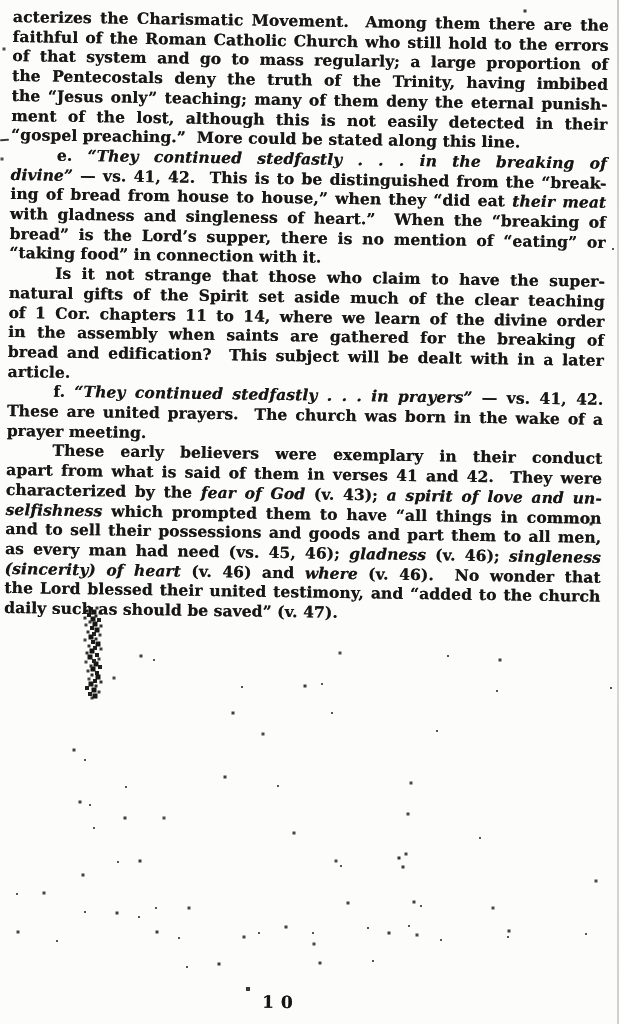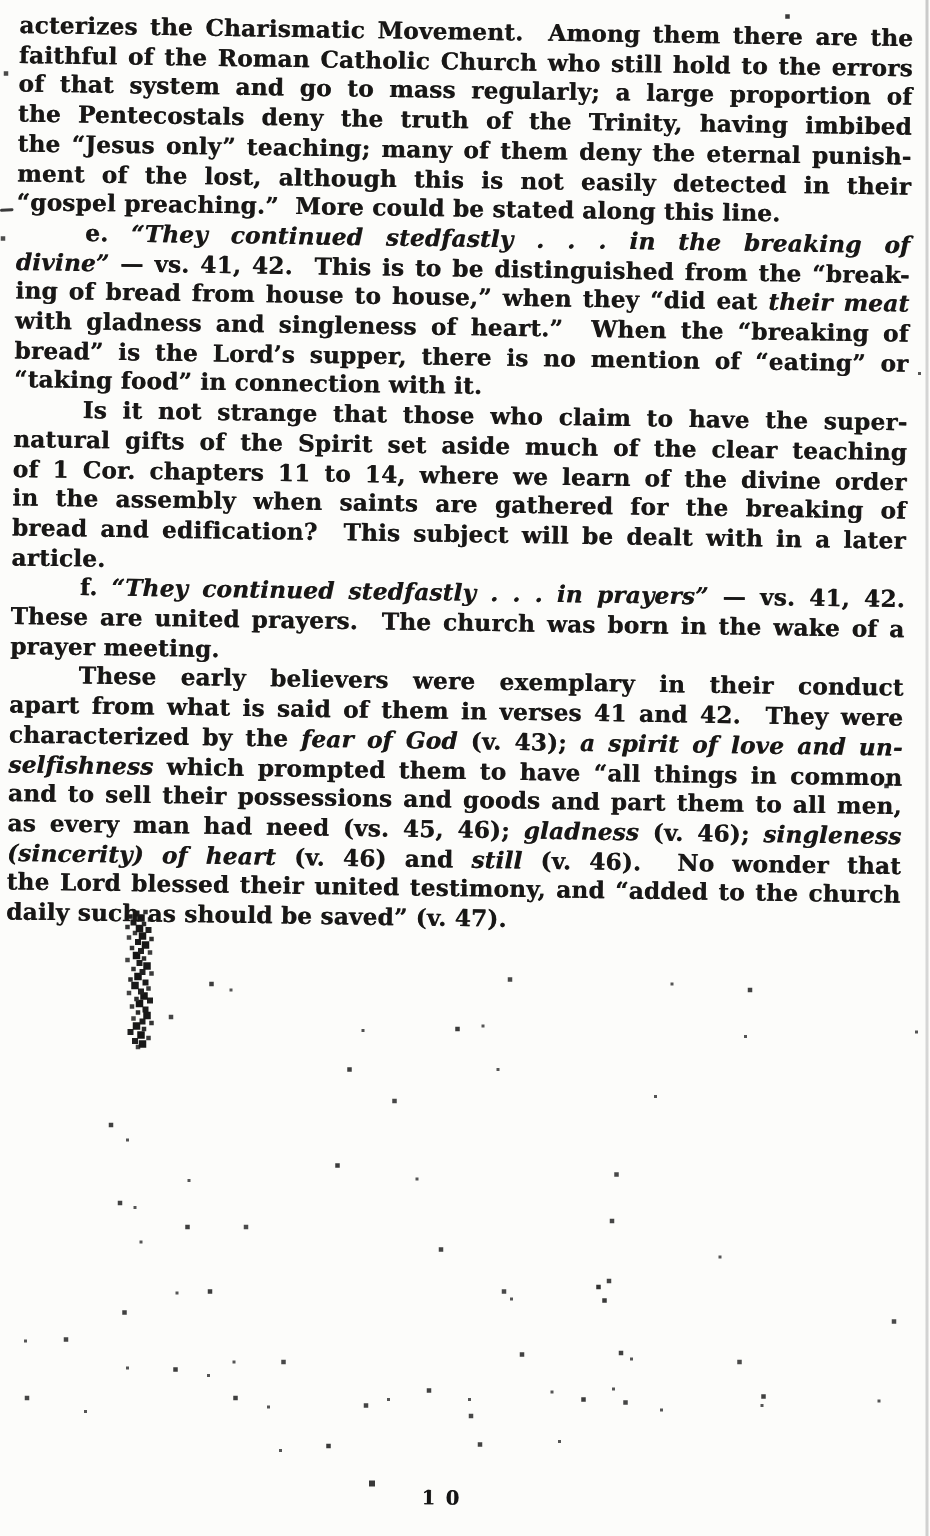--- a/index.html
+++ b/index.html
@@ -34,27 +34,26 @@
     position: absolute;
     right: 1px; top: 0;
     width: 2px; height: 1024px;
     background: linear-gradient(180deg, #b9b9b9, #cfcfcf 40%, #c2c2c2);
     opacity: 0.75;
   }
 
   .page-number {
     position: absolute;
     left: 262px; top: 992px;
-    font-size: 13px;
+    font-size: 17px;
     font-weight: 700;
     letter-spacing: 7px;
     color: #141414;
     transform: rotate(0.6deg);
     text-shadow: 0.3px 0 0 rgba(20,20,20,0.8);
-    margin-left: 19px;
   }
 
   
   .smudge {
     position: absolute;
     left: 88px; top: 607px;
     width: 2px; height: 2px;
     background: transparent;
     box-shadow:
       2px 1px 0 1px #1c1c1c, 8px 0px 0 0.5px #333, -2px 3px 0 0.5px #222,
@@ -151,18 +150,18 @@
       <div class="line last"><span>article.</span></div>
       <div class="line indent"><span>f. </span><span class="it">“They continued stedfastly . . . in prayers”</span><span> — vs. 41, 42.</span></div>
       <div class="line"><span>These are united prayers.&nbsp; The church was born in the wake of a</span></div>
       <div class="line last"><span>prayer meeting.</span></div>
       <div class="line indent"><span>These early believers were exemplary in their conduct</span></div>
       <div class="line"><span>apart from what is said of them in verses 41 and 42.&nbsp; They were</span></div>
       <div class="line"><span>characterized by the </span><span class="it">fear of God</span><span> (v. 43); </span><span class="it">a spirit of love and un-</span></div>
       <div class="line"><span class="it">selfishness</span><span> which prompted them to have “all things in common</span></div>
       <div class="line"><span>and to sell their possessions and goods and part them to all men,</span></div>
       <div class="line"><span>as every man had need (vs. 45, 46); </span><span class="it">gladness</span><span> (v. 46); </span><span class="it">singleness</span></div>
-      <div class="line"><span class="it">(sincerity) of heart</span><span> (v. 46) and </span><span class="it">still</span><span> (v. 46).&nbsp; No wonder that</span></div>
+      <div class="line"><span class="it">(sincerity) of heart</span><span> (v. 46) and </span><span class="it">where</span><span> (v. 46).&nbsp; No wonder that</span></div>
       <div class="line"><span>the Lord blessed their united testimony, and “added to the church</span></div>
       <div class="line last"><span>daily such as should be saved” (v. 47).</span></div>
     </div>
   <div class="page-number">10</div>
 </div>
 
 </body></html>

